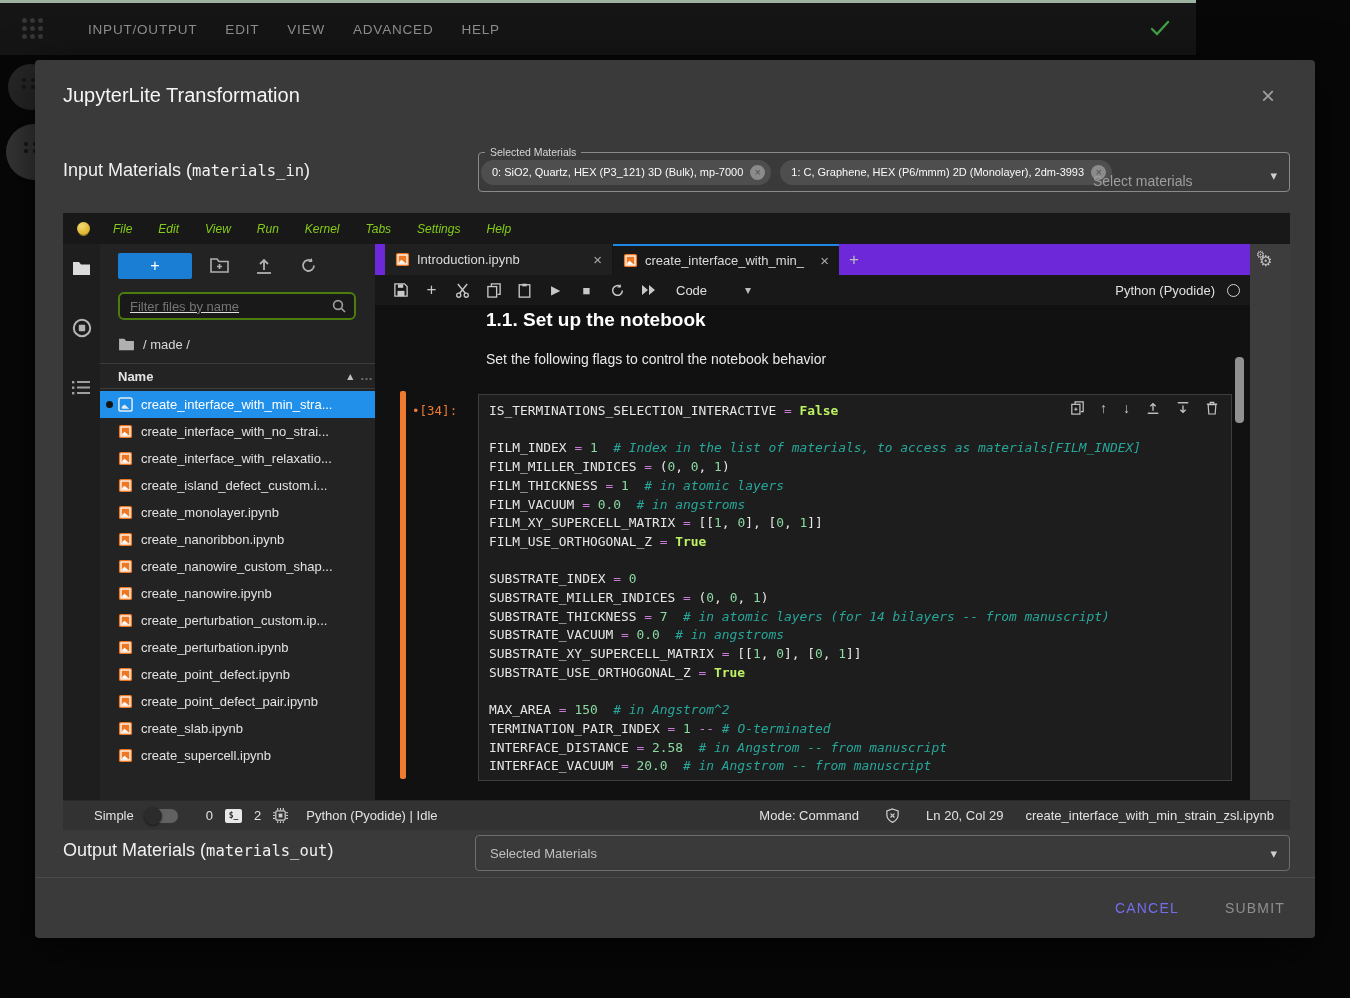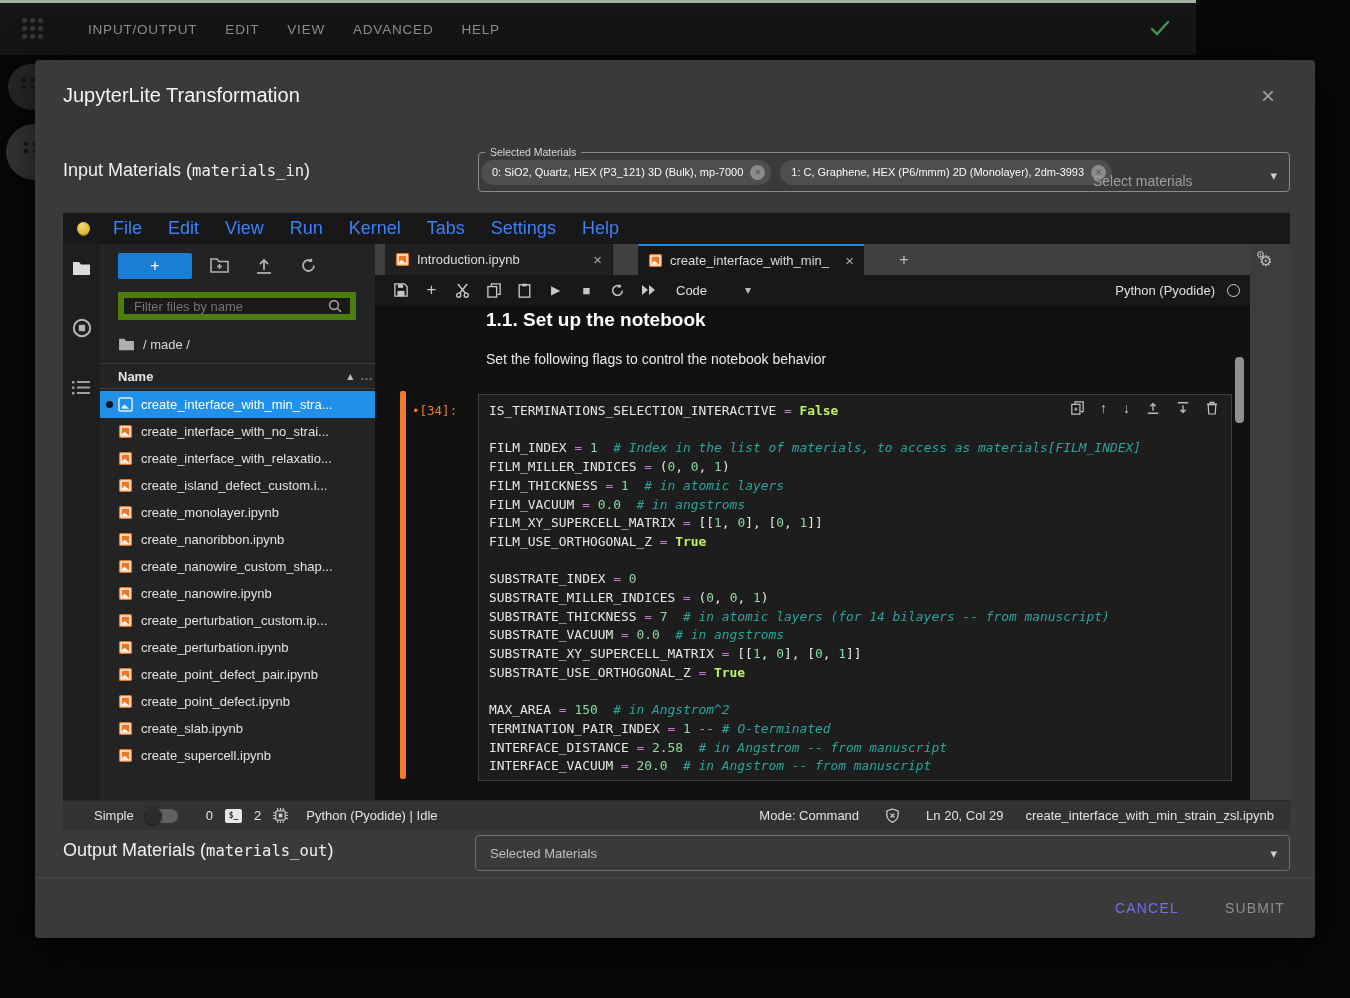--- a/index.html
+++ b/index.html
@@ -37,45 +37,45 @@
   .chip { display:flex; align-items:center; height:25px; background:#4e4e4e; border-radius:13px; padding:0 6px 0 11px; margin-right:9px; }
   .chip-t { font-size:11px; color:#fafafa; white-space:nowrap; }
   .chip-x { width:15px; height:15px; margin-left:7px; border-radius:50%; background:#8b8b8b; color:#4e4e4e; font-size:11px; line-height:15px; text-align:center; cursor:pointer; }
   .sel-placeholder { font-size:14px; color:#9e9e9e; margin-left:8px; }
   .caret { position:absolute; right:12px; top:50%; transform:translateY(-50%); color:#cfcfcf; font-size:13px; }
 
   
   .jl { position:absolute; left:28px; top:153px; width:1227px; height:617px; display:flex; flex-direction:column; background:#161616; }
   .jl-menubar { height:31px; background:#181818; display:flex; align-items:center; flex:none; }
   .bulb { width:13px; height:13px; border-radius:50%; background:radial-gradient(circle at 35% 30%, #f3d975, #dfb32c 70%); margin:0 10px 0 14px; box-shadow:0 2px 0 -1px #8a7a2a; }
-  .jmenu-item { padding:0 13px; font-size:18px; color:#3b82f6; cursor:pointer; }
+  .jmenu-item { padding:0 13px; font-size:12px; color:#84cc16; cursor:pointer;font-style:italic; }
 
   .jl-body { flex:1; display:flex; min-height:0; }
   .jl-activity { width:37px; background:#1e1e1e; position:relative; flex:none; }
   .act-ic { position:absolute; left:9px; }
 
   .jl-files { width:275px; background:#232323; position:relative; flex:none; }
   .fb-newbtn { position:absolute; left:18px; top:9px; width:74px; height:26px; background:#1a7fd4; border-radius:2px; color:#fff; font-size:16px; text-align:center; line-height:25px; cursor:pointer; }
   .fb-ic { position:absolute; top:13px; cursor:pointer; }
-  .fb-filter { position:absolute; left:18px; top:48px; width:238px; height:28px; background:#191919; border:6px solid #4d7c0f; border-radius:1px; display:flex; align-items:center; }
+  .fb-filter { position:absolute; left:18px; top:48px; width:238px; height:28px; background:#191919; border:2px solid #4d7c0f; border-radius:6px; display:flex; align-items:center;text-decoration:underline; }
   .fb-filter input { flex:1; background:transparent; border:none; outline:none; color:#c8c8c8; font-size:13px; padding-left:10px; font-family:"Liberation Sans", sans-serif; }
   .fb-crumb { position:absolute; left:18px; top:88px; height:24px; display:flex; align-items:center; font-size:13px; color:#d8d8d8; }
   .fb-crumb span { margin-left:8px; }
   .fb-header { position:absolute; left:0; top:119px; width:100%; height:26px; border-top:1px solid #3c3c3c; border-bottom:1px solid #3c3c3c; display:flex; align-items:center; padding-left:18px; font-size:13px; font-weight:700; color:#e4e4e4; }
   .fb-sort { margin-left:auto; margin-right:22px; color:#c0c0c0; font-size:11px; cursor:pointer; }
   .fb-dots { position:absolute; right:2px; top:4px; color:#6f6f6f; font-size:13px; cursor:pointer; }
   .file-list { position:absolute; left:0; top:147px; width:100%; }
   .frow { height:27px; display:flex; align-items:center; padding-left:18px; font-size:13px; color:#e2e2e2; cursor:pointer; position:relative; white-space:nowrap; overflow:hidden; }
   .frow.sel { background:#2090ea; color:#fff; }
   .fdot { position:absolute; left:6px; width:7px; height:7px; border-radius:50%; background:#141414; }
   .nbic { width:15px; height:15px; flex:none; }
   .fname { margin-left:8px; overflow:hidden; text-overflow:ellipsis; }
 
   .jl-main { flex:1; display:flex; flex-direction:column; background:#111; min-width:0; }
-  .jl-tabbar { height:31px; background:#404040; display:flex; flex:none;gap:25px; }
+  .jl-tabbar { height:31px; background:#6d28d9; display:flex; flex:none; }
   .tab { display:flex; align-items:center; padding:0 10px; font-size:13px; color:#dcdcdc; cursor:pointer; }
   .tab.inactive { width:228px; margin-left:10px; background:#202020; border-right:1px solid #141414; }
   .tab.active { width:226px; background:#181818; border-top:2px solid #1e88e5; }
   .tab .tlabel { flex:1; margin-left:7px; white-space:nowrap; overflow:hidden; }
   .tab .tclose { color:#aaa; font-size:15px; margin-left:6px; cursor:pointer; }
   .tab-add { width:30px; display:flex; align-items:center; justify-content:center; color:#bdbdbd; font-size:17px; cursor:pointer; }
 
   .jl-toolbar { height:30px; background:#181818; display:flex; align-items:center; padding:0 10px; flex:none; }
   .tbi { width:31px; display:flex; justify-content:center; color:#c8c8c8; cursor:pointer; font-size:13px; }
   .celltype { margin-left:12px; font-size:13px; color:#e0e0e0; cursor:pointer; }
@@ -356,29 +356,29 @@
                 <path d="M4.5 10.5 7 8.2l4.5 4H4.5z" fill="#fff"></path>
               </svg>
               <span class="fname">create_perturbation.ipynb</span>
             </div>
             <div class="frow">
               <svg class="nbic" viewBox="0 0 16 16">
                 <rect x="1" y="1" width="14" height="14" rx="2" fill="#ee7724"></rect>
                 <rect x="3.2" y="3.2" width="9.6" height="9.6" fill="none" stroke="#fff" stroke-width="1.4"></rect>
                 <path d="M4.5 10.5 7 8.2l4.5 4H4.5z" fill="#fff"></path>
               </svg>
+              <span class="fname">create_point_defect.ipynb</span>
+            </div>
+            <div class="frow">
+              <svg class="nbic" viewBox="0 0 16 16">
+                <rect x="1" y="1" width="14" height="14" rx="2" fill="#ee7724"></rect>
+                <rect x="3.2" y="3.2" width="9.6" height="9.6" fill="none" stroke="#fff" stroke-width="1.4"></rect>
+                <path d="M4.5 10.5 7 8.2l4.5 4H4.5z" fill="#fff"></path>
+              </svg>
               <span class="fname">create_point_defect_pair.ipynb</span>
-            </div>
-            <div class="frow">
-              <svg class="nbic" viewBox="0 0 16 16">
-                <rect x="1" y="1" width="14" height="14" rx="2" fill="#ee7724"></rect>
-                <rect x="3.2" y="3.2" width="9.6" height="9.6" fill="none" stroke="#fff" stroke-width="1.4"></rect>
-                <path d="M4.5 10.5 7 8.2l4.5 4H4.5z" fill="#fff"></path>
-              </svg>
-              <span class="fname">create_point_defect.ipynb</span>
             </div>
             <div class="frow">
               <svg class="nbic" viewBox="0 0 16 16">
                 <rect x="1" y="1" width="14" height="14" rx="2" fill="#ee7724"></rect>
                 <rect x="3.2" y="3.2" width="9.6" height="9.6" fill="none" stroke="#fff" stroke-width="1.4"></rect>
                 <path d="M4.5 10.5 7 8.2l4.5 4H4.5z" fill="#fff"></path>
               </svg>
               <span class="fname">create_slab.ipynb</span>
             </div>
             <div class="frow">

